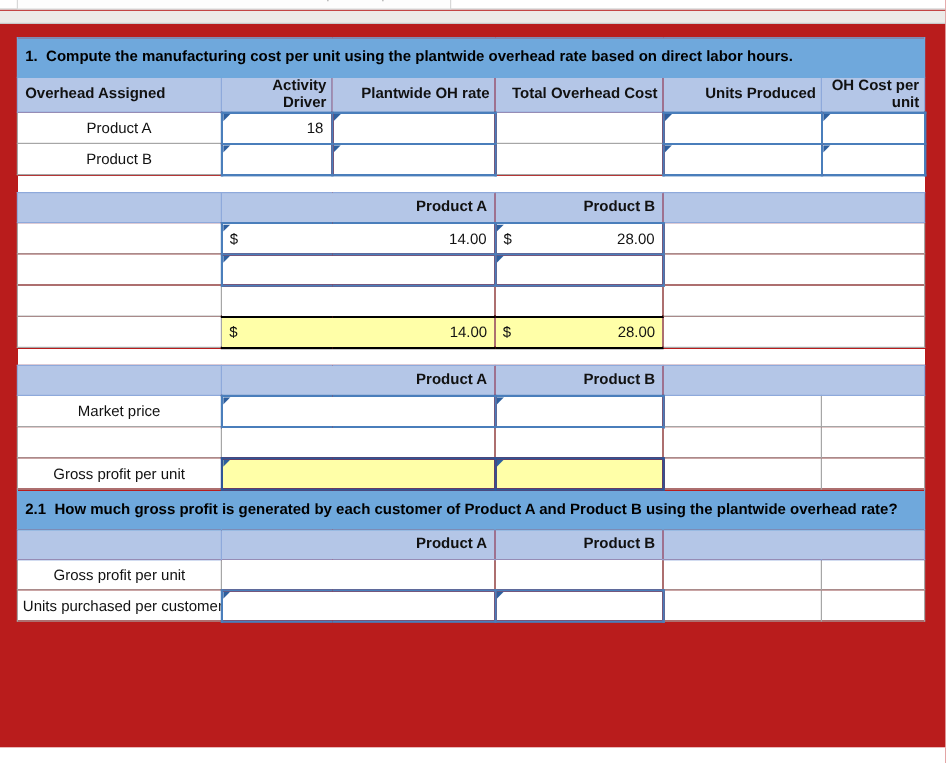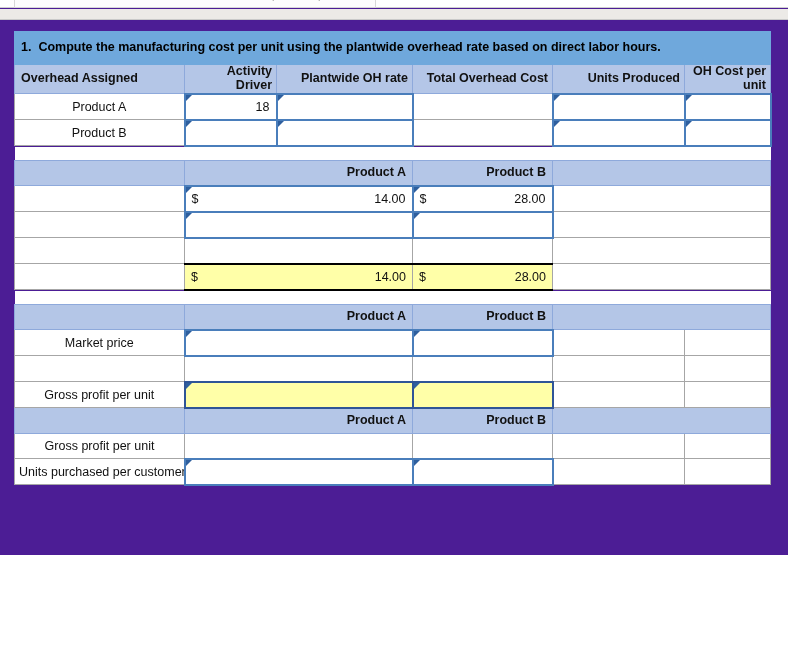--- a/index.html
+++ b/index.html
@@ -5,23 +5,23 @@
 <style>
   html, body {
     margin: 0;
     padding: 0;
     background: #ffffff;
     font-family: "Liberation Sans", sans-serif;
   }
   #page {
     position: relative;
     width: 788px;
-    height: 555px;
+    height: 623px;
     overflow: hidden;
-    background: #4c1d95;
+    background: #b91c1c;
   }
 
   
   .chrome-strip {
     position: absolute;
     left: 0; top: 0;
     width: 788px; height: 8px;
     background: #ffffff;
     border-bottom: 1px solid #cfcfcf;
     box-sizing: border-box;
@@ -277,20 +277,25 @@
       </tr>
 
       <tr>
         <td class="lbl-ind">Gross profit per unit</td>
         <td class="money inp yel" colspan="2"></td>
         <td class="money inp yel"></td>
         <td></td>
         <td></td>
       </tr>
 
+      <tr>
+        <td class="qbanner" colspan="6">
+          <span class="qnum">2.1</span>&nbsp;&nbsp;<span>How much gross profit is generated by each customer of Product A and Product B using the plantwide overhead rate?</span>
+        </td>
+      </tr>
 
       <tr>
         <td class="hdr-plain"></td>
         <td class="hdr hdr-right" colspan="2">Product A</td>
         <td class="hdr hdr-right">Product B</td>
         <td class="hdr-plain" colspan="2"></td>
       </tr>
 
       <tr>
         <td class="lbl-ind">Gross profit per unit</td>

